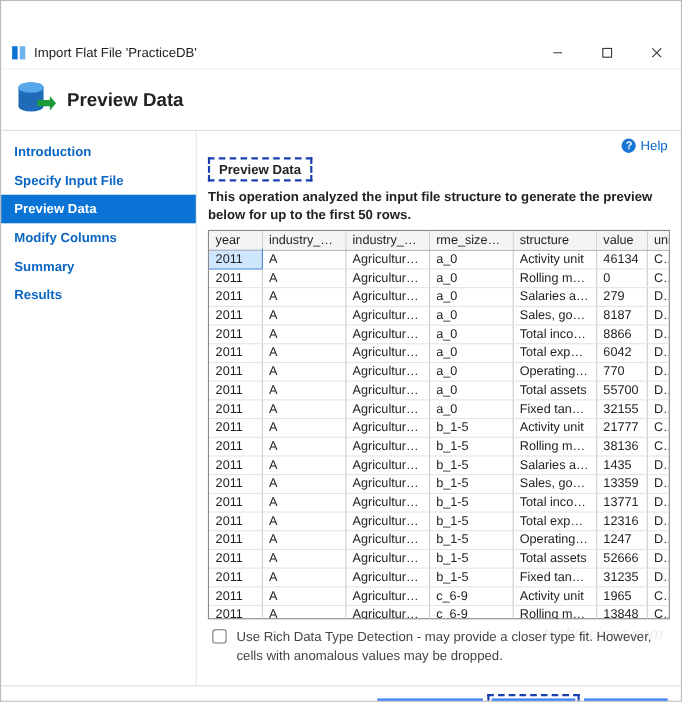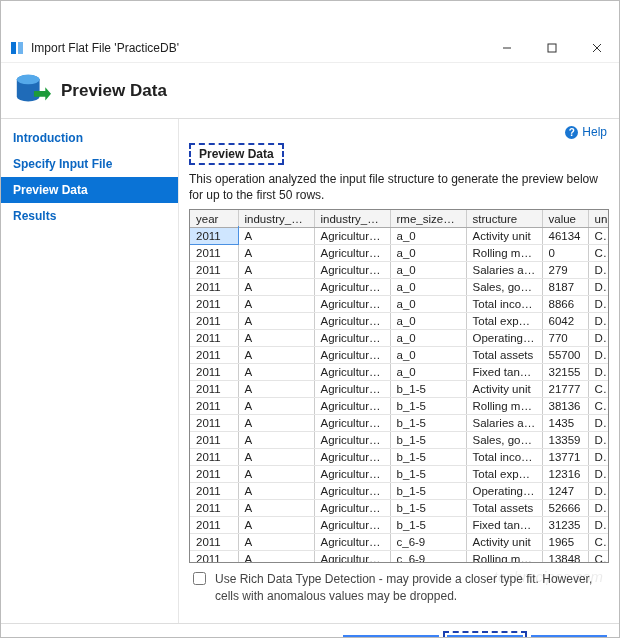--- a/index.html
+++ b/index.html
@@ -86,20 +86,21 @@
     border: 2px dashed #1a3fb0;
     padding: 2px 8px;
     margin-top: 16px;
   }
   .section-title { font-weight: 700; font-size: 12px; }
   .description {
     margin: 6px 0 6px 0;
     font-size: 12px;
     color: #222;
     line-height: 1.35;
+    font-weight: bold;
   }
   .grid-wrap {
     border: 1px solid #888;
     height: 354px;
     overflow: hidden;
     position: relative;
     margin-top: 4px;
   }
   .grid-scroll {
     overflow: auto;
@@ -224,20 +225,22 @@
     </svg>
   </span>
   <span class="page-title">Preview Data</span>
 </div>
 
 <div class="body">
   <div class="sidebar" id="sidebar">
       <div class="nav-item">Introduction</div>
       <div class="nav-item">Specify Input File</div>
       <div class="nav-item active">Preview Data</div>
+      <div class="nav-item">Modify Columns</div>
+      <div class="nav-item">Summary</div>
       <div class="nav-item">Results</div>
     </div>
 
   <div class="main">
     <a class="help-link">
       <span class="help-icon">?</span>
       <span>Help</span>
     </a>
 
     <div class="section-title-box">

